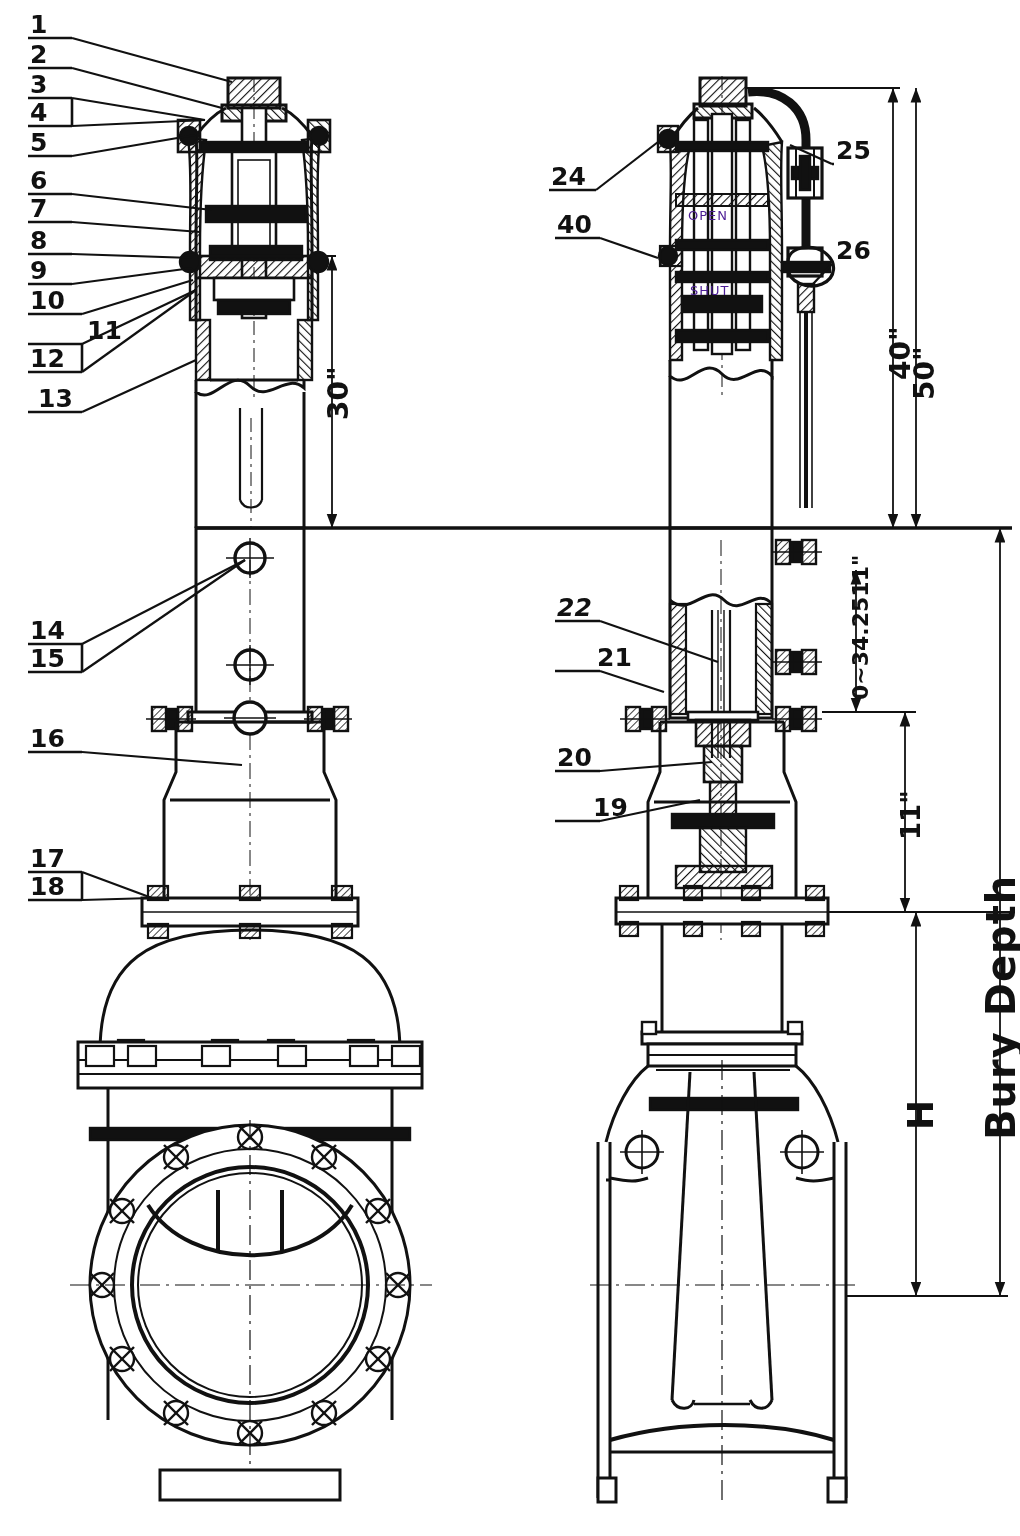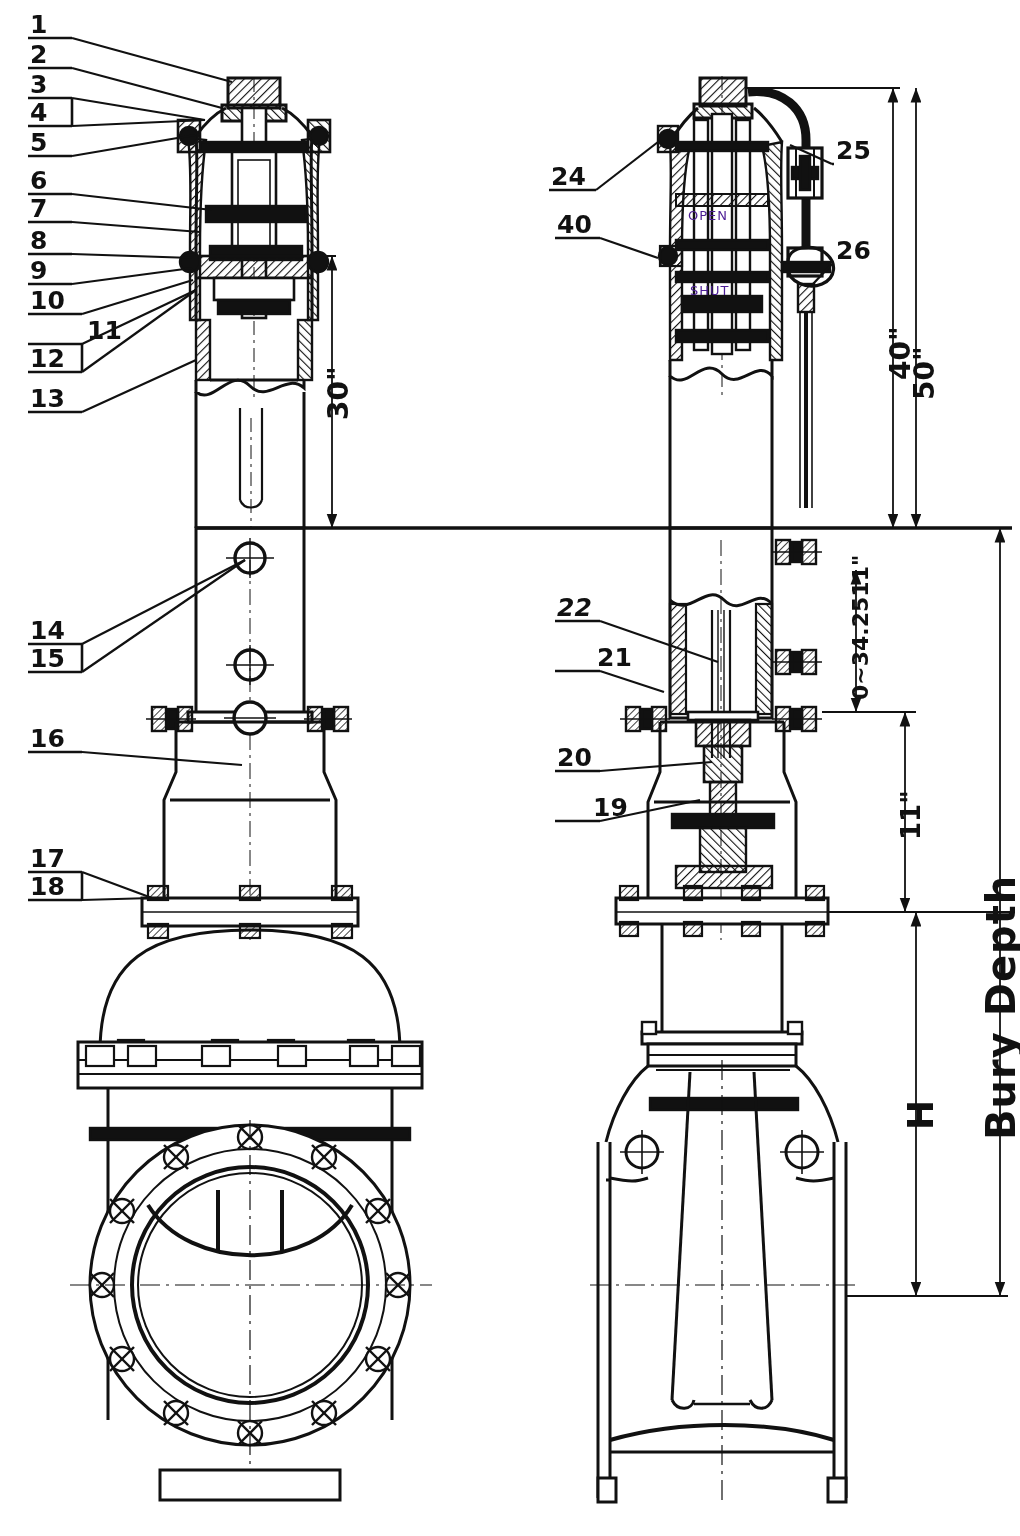--- a/index.html
+++ b/index.html
@@ -520,21 +520,21 @@
       <div class="callout" style="left: 30px; top: 72px;">3</div>
       <div class="callout" style="left: 30px; top: 100px;">4</div>
       <div class="callout" style="left: 30px; top: 130px;">5</div>
       <div class="callout" style="left: 30px; top: 168px;">6</div>
       <div class="callout" style="left: 30px; top: 196px;">7</div>
       <div class="callout" style="left: 30px; top: 228px;">8</div>
       <div class="callout" style="left: 30px; top: 258px;">9</div>
       <div class="callout" style="left: 30px; top: 288px;">10</div>
       <div class="callout" style="left: 44px; top: 318px; margin-left: 43px;">11</div>
       <div class="callout" style="left: 30px; top: 346px;">12</div>
-      <div class="callout" style="left: 30px; top: 386px;">13</div>
+      <div class="callout" style="left: 38px; top: 386px;">13</div>
       <div class="callout" style="left: 30px; top: 618px;">14</div>
       <div class="callout" style="left: 30px; top: 646px; text-align: right;">15</div>
       <div class="callout" style="left: 30px; top: 726px;">16</div>
       <div class="callout" style="left: 30px; top: 846px;">17</div>
       <div class="callout" style="left: 30px; top: 874px;">18</div>
     </div>
 
   <div id="calloutsRight">
       <div class="callout" style="left: 557px; top: 795px; margin-left: 36px;">19</div>
       <div class="callout" style="left: 557px; top: 745px;">20</div>

